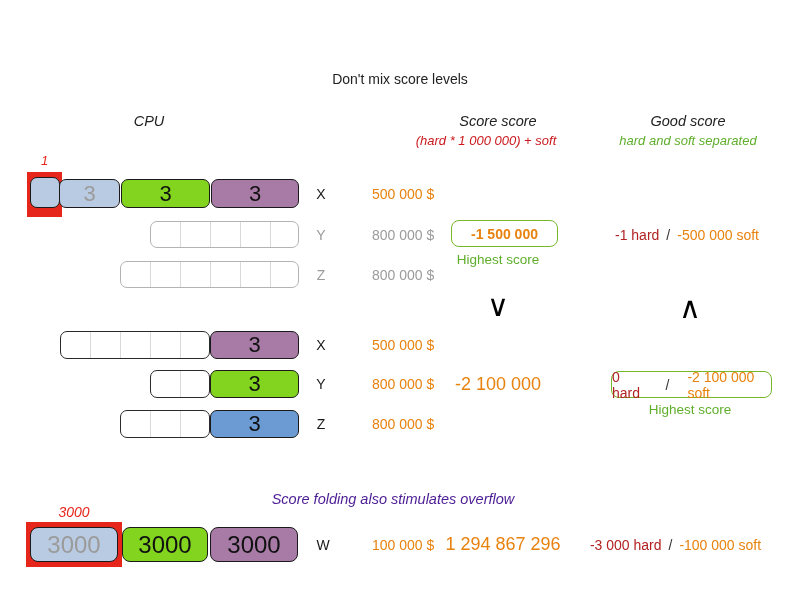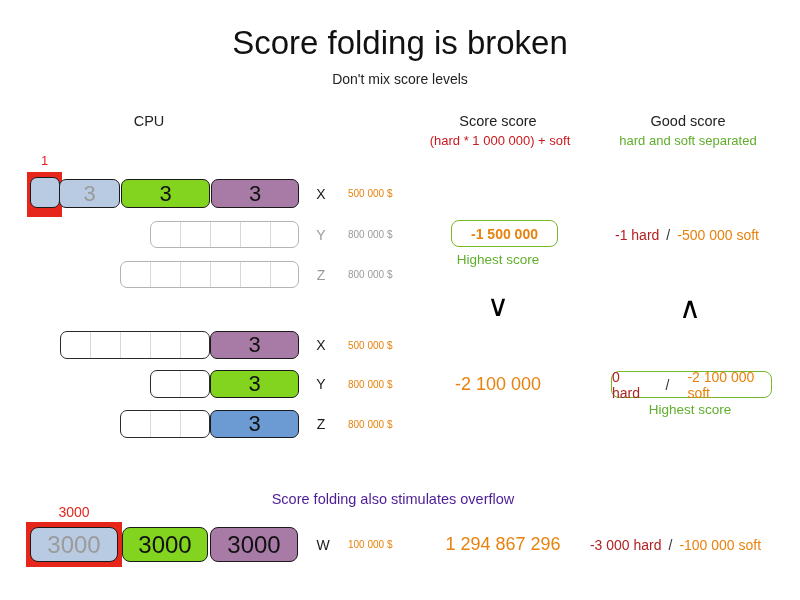--- a/index.html
+++ b/index.html
@@ -1,21 +1,21 @@
 <!DOCTYPE html>
 <html style="--orange: #e8820e; --hard-red: #b22222; --alert-red: #e6261b; --crimson: #cb181d; --green: #5fae2c; --box-green: #76b82a; --gray: #9b9b9b; --pale-blue: #b9cbe2; --block-green: #82d41f; --block-purple: #a87ba6; --block-blue: #6b9bd2; --divider: #d9d9d9;"><head>
 <meta charset="utf-8">
 <style>
   html,body{margin:0;padding:0;background:#fff;}
   .canvas{
     position:relative;width:800px;height:600px;background:#fff;overflow:hidden;
     font-family:"Liberation Sans",sans-serif;color:#1a1a1a;
   }
   .abs{position:absolute;}
-  .ctr{text-align:center;}
+  .ctr{text-align:center;font-style:italic;}
   .title{left:0;top:24px;width:800px;font-size:33px;text-align:center;color:#111;}
   .subtitle{left:0;top:71px;width:800px;font-size:14px;text-align:center;color:#222;}
   .colhead{font-size:14.5px;color:#222;}
   .colsub{font-size:13px;}
   .red-text{color:var(--crimson);}
   .green-text{color:var(--green);}
   .orange-text{color:var(--orange);}
   .hard-text{color:var(--hard-red);}
   .gray-text{color:var(--gray);}
   .alert-text{color:var(--alert-red);}
@@ -30,43 +30,42 @@
   .block.blue{background:var(--block-blue);}
   .block.big{font-size:24px;border-radius:8px;}
   .emptybar{
     position:absolute;border:1px solid #b3b3b3;border-radius:7px;background:#fff;
     box-sizing:border-box;
     background-image:repeating-linear-gradient(to right,transparent 0 29px,var(--divider) 29px 30px);
   }
   .emptybar.dark{border-color:#2a2a2a;border-width:1.2px;}
   .redfill{position:absolute;background:var(--alert-red);}
   .machine{position:absolute;font-size:14px;display:flex;align-items:center;justify-content:center;}
-  .cost{position:absolute;font-size:10px;display:flex;align-items:center;}
+  .cost{position:absolute;font-size:14px;display:flex;align-items:center;margin-left:24px;}
   .scorebox{
     position:absolute;border:1.5px solid var(--box-green);border-radius:8px;
     display:flex;align-items:center;justify-content:center;gap:6px;
     font-size:14px;background:#fff;box-sizing:border-box;
   }
   .goodrow{position:absolute;display:flex;align-items:center;justify-content:center;gap:7px;font-size:14px;}
   .note{position:absolute;font-size:13.5px;text-align:center;color:var(--green);}
   .cmp{position:absolute;font-size:30px;color:#000;text-align:center;line-height:1;}
   .foldedval{position:absolute;font-size:18px;display:flex;align-items:center;justify-content:center;}
   .slash{color:#333;}
 </style>
 </head>
 <body>
 
 <div class="canvas">
 
-  <div class="abs title">Score folding is broken</div>
   <div class="abs subtitle">Don't mix score levels</div>
 
   <div class="abs colhead ctr" style="left:99px;top:113px;width:100px;">CPU</div>
   <div class="abs colhead ctr" style="left:418px;top:113px;width:160px;">Score score</div>
-  <div class="abs colsub red-text ctr" style="left:410px;top:133px;width:180px;">(hard * 1 000 000) + soft</div>
+  <div class="abs colsub red-text ctr" style="left:396px;top:133px;width:180px;">(hard * 1 000 000) + soft</div>
   <div class="abs colsub green-text ctr" style="left:608px;top:133px;width:160px;">hard and soft separated</div>
   <div class="abs colhead ctr" style="left:608px;top:113px;width:160px;">Good score</div>
 
   <div class="abs alert-text ctr" style="left:26px;top:153px;width:37px;font-size:13px;">1</div>
   <div class="redfill" style="left:27px;top:172px;width:35px;height:45px;"></div>
 
   <div class="block pale" style="left:30px;top:177px;width:30px;height:31px;"></div>
   <div class="block pale" style="left:59px;top:179px;width:61px;height:29px;">
       <span class="gray-text">3</span>
     </div>

